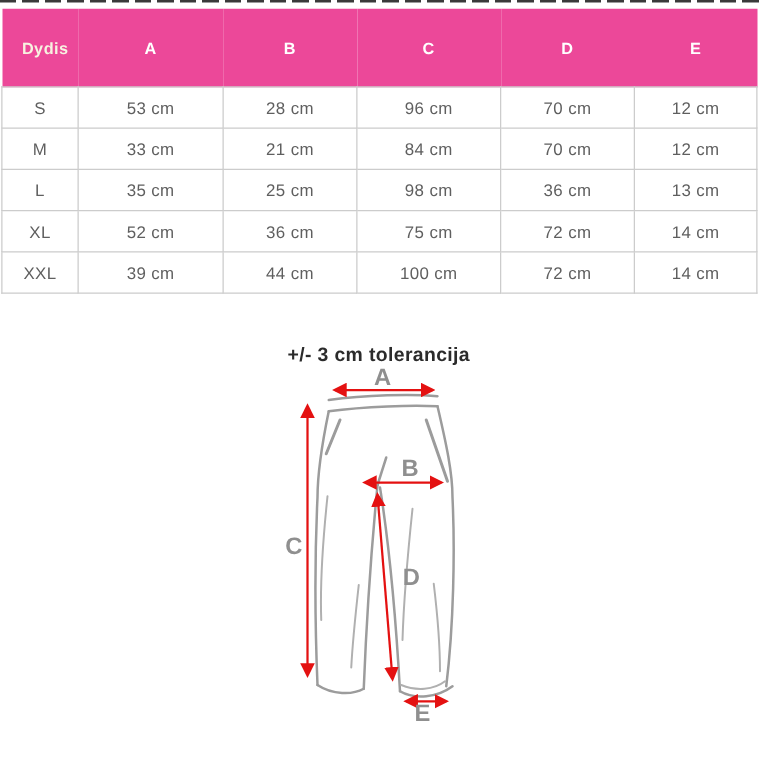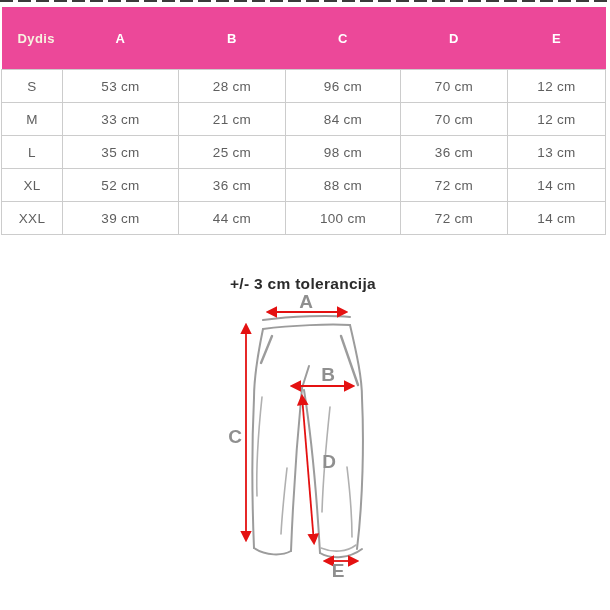--- a/index.html
+++ b/index.html
@@ -97,21 +97,21 @@
         <td>35 cm</td>
         <td>25 cm</td>
         <td>98 cm</td>
         <td>36 cm</td>
         <td>13 cm</td>
       </tr>
       <tr>
         <td>XL</td>
         <td>52 cm</td>
         <td>36 cm</td>
-        <td>88 cm</td>
+        <td>75 cm</td>
         <td>72 cm</td>
         <td>14 cm</td>
       </tr>
       <tr>
         <td>XXL</td>
         <td>39 cm</td>
         <td>44 cm</td>
         <td>100 cm</td>
         <td>72 cm</td>
         <td>14 cm</td>

